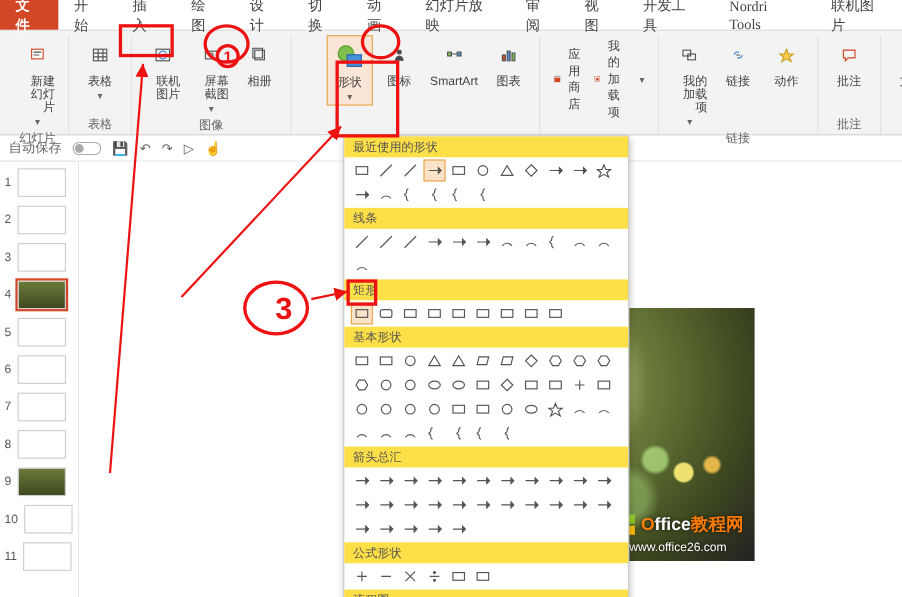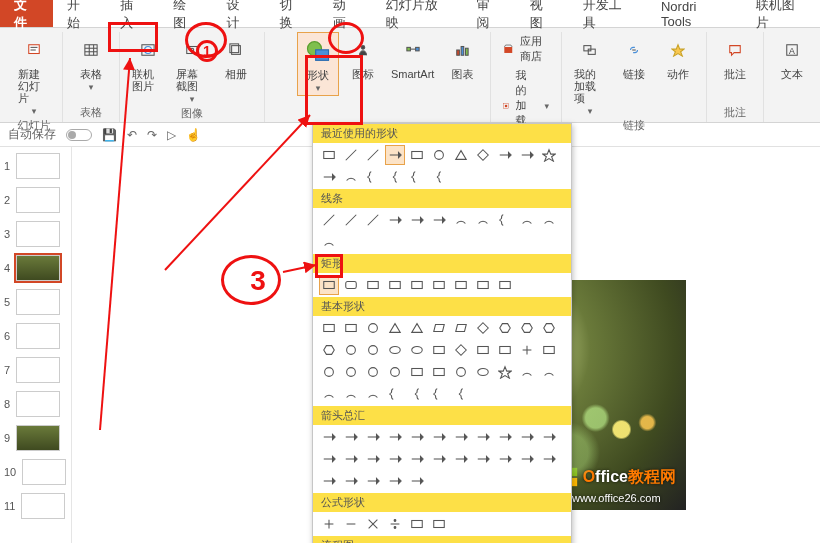--- a/index.html
+++ b/index.html
@@ -1,26 +1,26 @@
 <!DOCTYPE html>
 <html><head>
 <meta charset="utf-8">
 <style>
 * { margin:0; padding:0; box-sizing:border-box; font-family:"Microsoft YaHei","Segoe UI",sans-serif; }
 body { width:820px; height:543px; background:#fff; overflow:hidden; position:relative; font-size:12px; color:#444; }
 .tabbar { display:flex; height:28px; border-bottom:1px solid #d4d4d4; align-items:stretch; }
-.tab { padding:0 14px; display:flex; align-items:center; font-size:13px; color:#444; cursor:pointer; }
+.tab { padding:0 14px; display:flex; align-items:center; font-size:13px; color:#444; cursor:pointer;font-family:Liberation Serif, serif; }
 .tab.file { background:#d24726; color:#fff; font-weight:bold; }
 .ribbon { height:95px; background:#f3f3f3; border-bottom:1px solid #d4d4d4; display:flex; padding:4px 6px 0 6px; }
 .group { display:flex; flex-direction:column; align-items:center; padding:0 8px; border-right:1px solid #e1e1e1; }
 .group:last-child { border-right:none; }
 .group-btns { display:flex; gap:4px; }
 .rbtn { display:flex; flex-direction:column; align-items:center; gap:2px; padding:2px 4px; cursor:pointer; }
 .rbtn .ico { width:32px; height:32px; display:flex; align-items:center; justify-content:center; }
-.rbtn .lbl { font-size:11px; text-align:left; line-height:12px; }
+.rbtn .lbl { font-size:11px; text-align:right; line-height:12px; }
 .group-label { font-size:11px; color:#666; margin-top:auto; padding-bottom:2px; }
 .drop { font-size:9px; color:#666; }
 .quickbar { height:24px; display:flex; align-items:center; gap:10px; padding:0 8px; border-bottom:1px solid #e1e1e1; color:#666; }
 .main { position:relative; display:flex; height:calc(543px - 28px - 95px - 24px); }
 .thumbs { width:72px; border-right:1px solid #e5e5e5; padding:6px 4px; overflow:hidden; }
 .thumb { display:flex; align-items:center; gap:6px; margin-bottom:8px; font-size:11px; color:#555; }
 .thumb .slide { width:44px; height:26px; border:1px solid #ccc; background:#fff; }
 .thumb.sel .slide { outline:2px solid #d24726; }
 .canvas { flex:1; background:#fff; position:relative; }
 .photo { position:absolute; top:280px; left:428px; width:258px; height:230px; background:radial-gradient(circle at 30% 30%, #fff8c0 0%, #c7d68a 15%, #6a7a3a 35%, #3f4a20 70%, #222 100%); }
@@ -31,21 +31,21 @@
 .watermark .url { font-size:11px; font-weight:normal; }
 .shapes-menu { position:absolute; top:0; left:312px; width:260px; background:#fff; border:1px solid #c6c6c6; box-shadow:1px 2px 6px rgba(0,0,0,.25); z-index:50; }
 .shapes-menu .sec-h { background:#fde047; padding:2px 8px; font-size:11px; color:#555; }
 .shapes-menu .sec-b { padding:2px 6px; display:flex; flex-wrap:wrap; gap:2px; }
 .shape-cell { width:20px; height:20px; display:flex; align-items:center; justify-content:center; color:#555; border:1px solid transparent; cursor:pointer; }
 .shape-cell.hl { border:1px solid #e8a24a; background:#fce3c7; }
 svg.shp { width:14px; height:14px; stroke:#555; stroke-width:1.2; fill:none; }
 .annot { position:absolute; inset:0; pointer-events:none; z-index:100; }
 .redbox { position:absolute; border:3px solid #e11; }
 .redcircle { position:absolute; border:3px solid #e11; border-radius:50%; }
-.row2 { display:flex; flex-direction:column; gap:4px; padding:2px 4px; }
+.row2 { display:flex; flex-direction:row; gap:4px; padding:2px 4px; }
 .row2 .r { display:flex; align-items:center; gap:6px; font-size:11px; }
 .icon16 { width:16px; height:16px; }
 </style>
 </head>
 <body>
 
 <div class="tabbar">
   <div class="tab file">文件</div>
   <div class="tab">开始</div>
   <div class="tab">插入</div>

